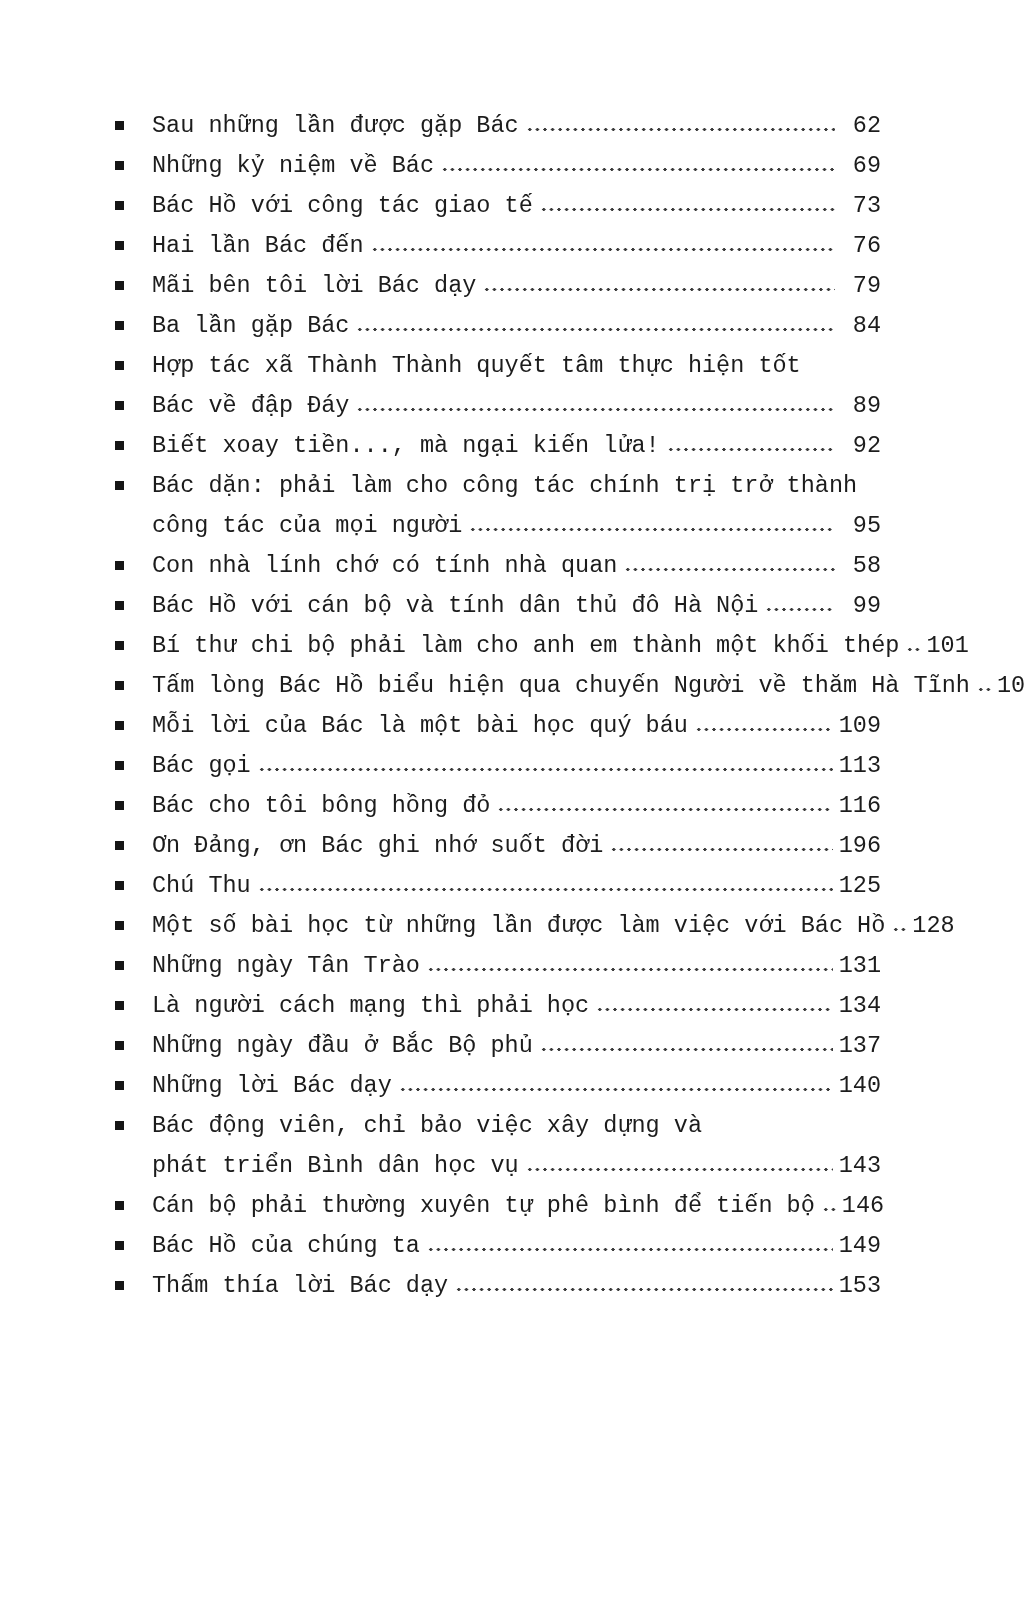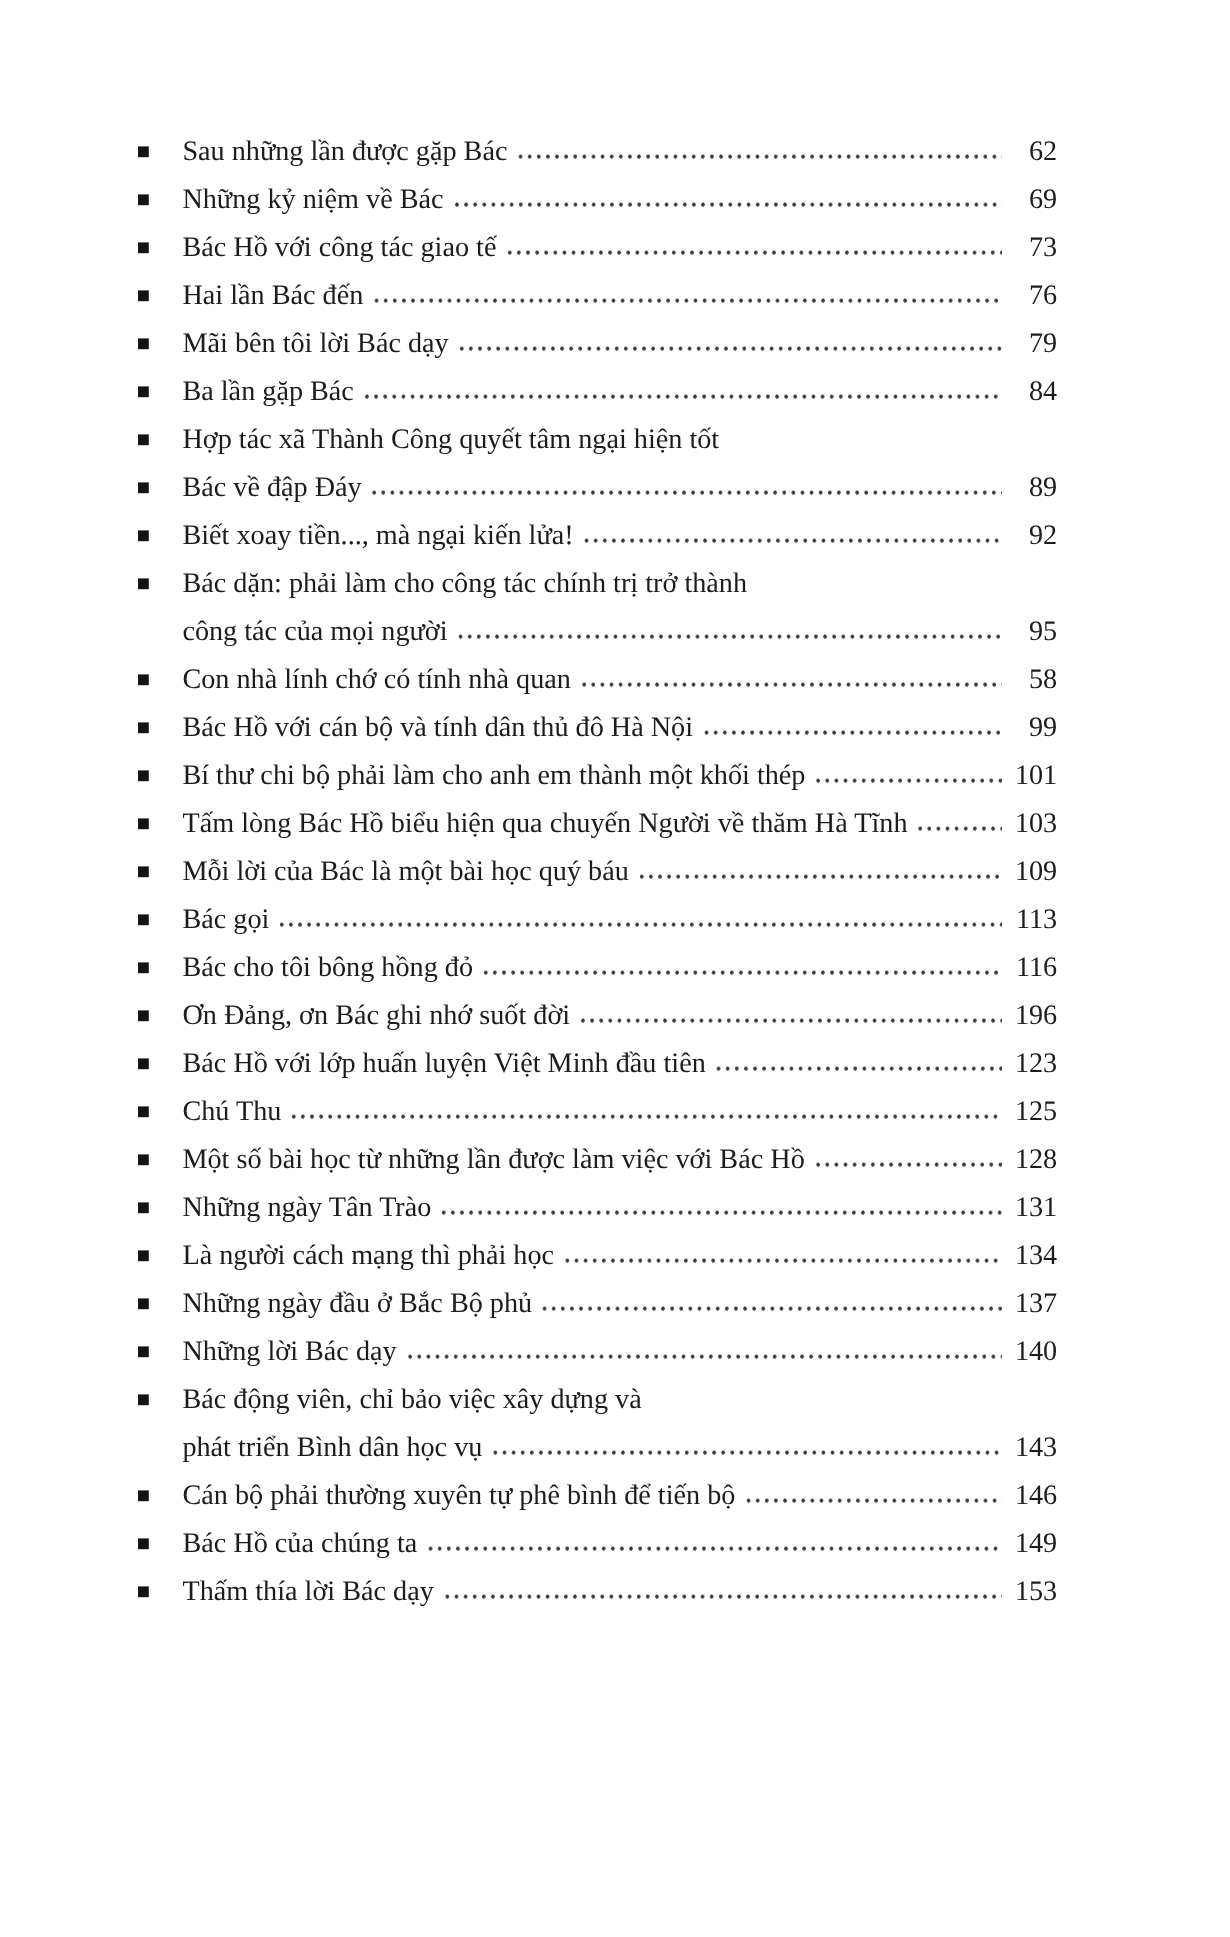--- a/index.html
+++ b/index.html
@@ -5,21 +5,21 @@
   html, body {
     margin: 0;
     padding: 0;
     background: #ffffff;
   }
   .page {
     position: relative;
     width: 1025px;
     height: 1350px;
     background: #ffffff;
-    font-family: Liberation Serif, serif;
+    font-family: Liberation Mono, monospace;
     color: #1c1c1c;
     overflow: hidden;
   }
   .toc {
     position: absolute;
     left: 115px;
     top: 106px;
     width: 766px;
   }
   .toc-entry { }
@@ -120,21 +120,21 @@
         <div class="line">
           <span class="bullet"></span>
           <span class="title">Ba lần gặp Bác</span>
           <span class="dots"></span>
           <span class="page-num">84</span>
         </div>
       </div>
       <div class="toc-entry">
         <div class="line">
           <span class="bullet"></span>
-          <span class="title">Hợp tác xã Thành Công quyết tâm ngại hiện tốt</span>
+          <span class="title">Hợp tác xã Thành Thành quyết tâm thực hiện tốt</span>
         </div>
       </div>
       <div class="toc-entry">
         <div class="line">
           <span class="bullet"></span>
           <span class="title">Bác về đập Đáy</span>
           <span class="dots"></span>
           <span class="page-num">89</span>
         </div>
       </div>
@@ -212,28 +212,20 @@
           <span class="dots"></span>
           <span class="page-num">116</span>
         </div>
       </div>
       <div class="toc-entry">
         <div class="line">
           <span class="bullet"></span>
           <span class="title">Ơn Đảng, ơn Bác ghi nhớ suốt đời</span>
           <span class="dots"></span>
           <span class="page-num">196</span>
-        </div>
-      </div>
-      <div class="toc-entry">
-        <div class="line">
-          <span class="bullet"></span>
-          <span class="title">Bác Hồ với lớp huấn luyện Việt Minh đầu tiên</span>
-          <span class="dots"></span>
-          <span class="page-num">123</span>
         </div>
       </div>
       <div class="toc-entry">
         <div class="line">
           <span class="bullet"></span>
           <span class="title">Chú Thu</span>
           <span class="dots"></span>
           <span class="page-num">125</span>
         </div>
       </div>

